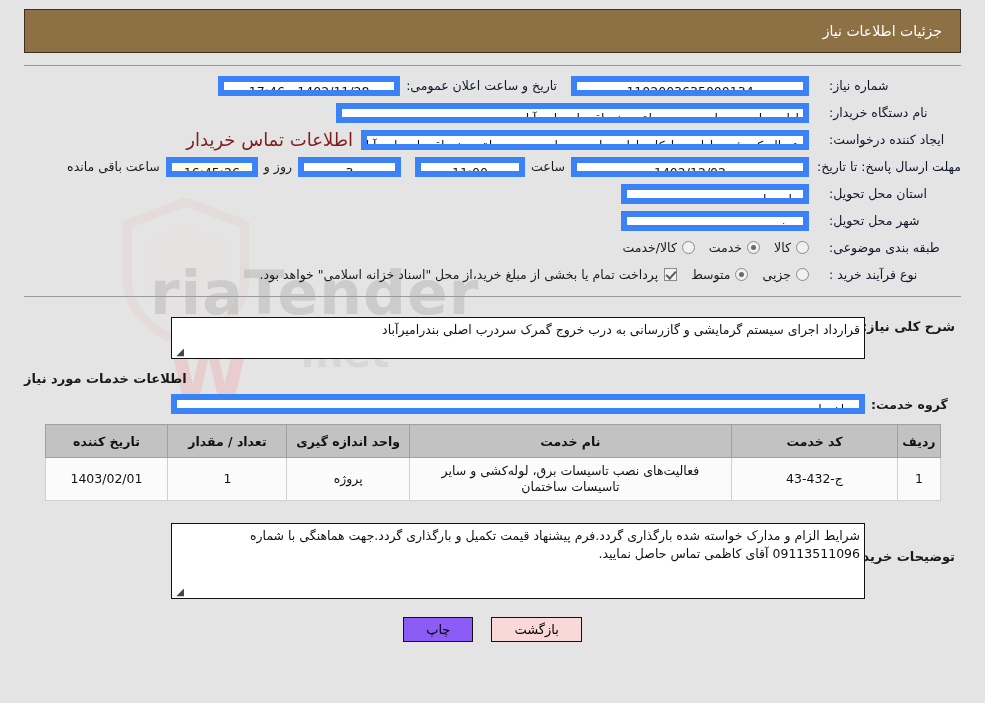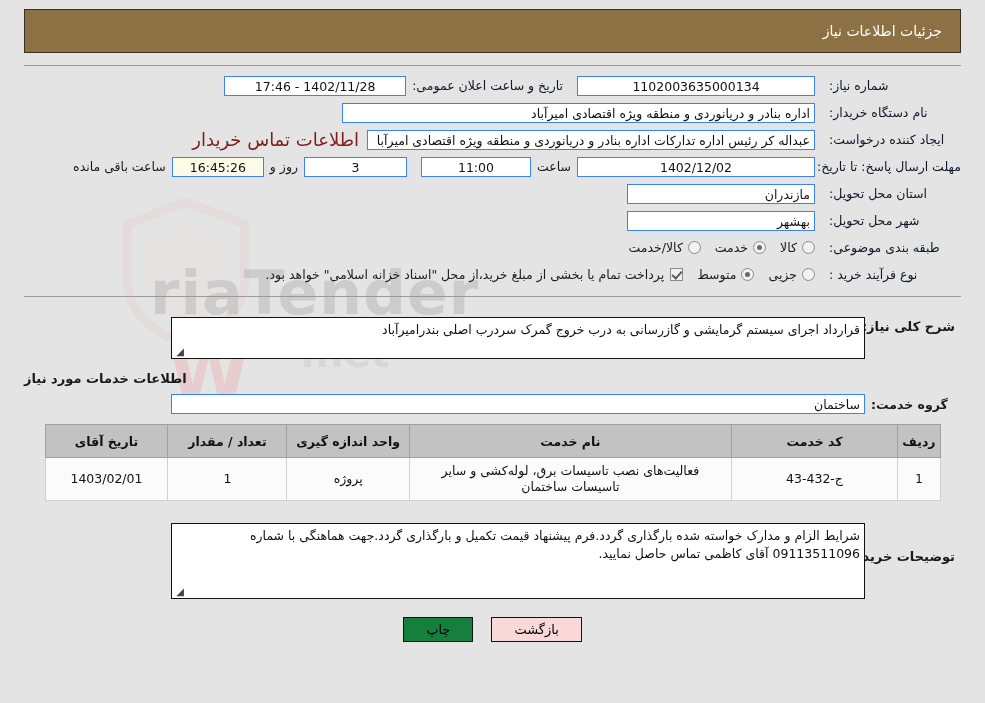--- a/index.html
+++ b/index.html
@@ -106,28 +106,28 @@
     padding: 1px 0;
   }
   .lbl {
     font-size: 12.5px;
     color: #0f172a;
     text-align: left;
     white-space: nowrap;
   }
   .lbl-right {
     width: 132px;
-    padding-left: 14px;
+    padding-left: 20px;
     flex: 0 0 auto;
     text-align: left;
   }
   .lbl-right.twoline { line-height: 15px; }
 
   .fld {
-    border: 1px solid #3b82f6;
+    border: 6px solid #3b82f6;
     background: #ffffff;
     height: 20px;
     line-height: 20px;
     font-size: 12.5px;
     padding: 0 4px;
     box-sizing: border-box;
     overflow: hidden;
     white-space: nowrap;
     text-align: right;
     color: #111;
@@ -325,21 +325,21 @@
     padding-top: 12px;
   }
   .btn {
     border: 1px solid #111;
     font-size: 13px;
     padding: 3px 22px;
     cursor: pointer;
     font-family: inherit;
     line-height: 17px;
   }
-  .btn-print  { background: #15803d; }
+  .btn-print  { background: #8b5cf6; }
   .btn-back   { background: #fbd8d8; }
 </style>
 </head>
 <body>
 
 <div class="watermark">
   <svg class="wm-shield" viewBox="0 0 100 115">
     <path d="M50 3 L95 20 L95 62 C95 90 70 105 50 112 C30 105 5 90 5 62 L5 20 Z" fill="none" stroke="#e7c9c9" stroke-width="7"></path>
     <path d="M50 20 L80 32 L80 62 C80 82 64 92 50 97 C36 92 20 82 20 62 L20 32 Z" fill="#f2dada" opacity=".5"></path>
   </svg>
@@ -443,21 +443,21 @@
 
   <div class="tbl-wrap">
     <table class="items">
       <thead>
         <tr>
           <th class="c-radif">ردیف</th>
           <th class="c-code">کد خدمت</th>
           <th class="c-name">نام خدمت</th>
           <th class="c-unit">واحد اندازه گیری</th>
           <th class="c-qty">تعداد / مقدار</th>
-          <th class="c-date">تاریخ آقای</th>
+          <th class="c-date">تاریخ کننده</th>
         </tr>
       </thead>
       <tbody>
         <tr>
           <td>1</td>
           <td>ج-432-43</td>
           <td>فعالیت‌های نصب تاسیسات برق، لوله‌کشی و سایر تاسیسات ساختمان</td>
           <td>پروژه</td>
           <td>1</td>
           <td>1403/02/01</td>

